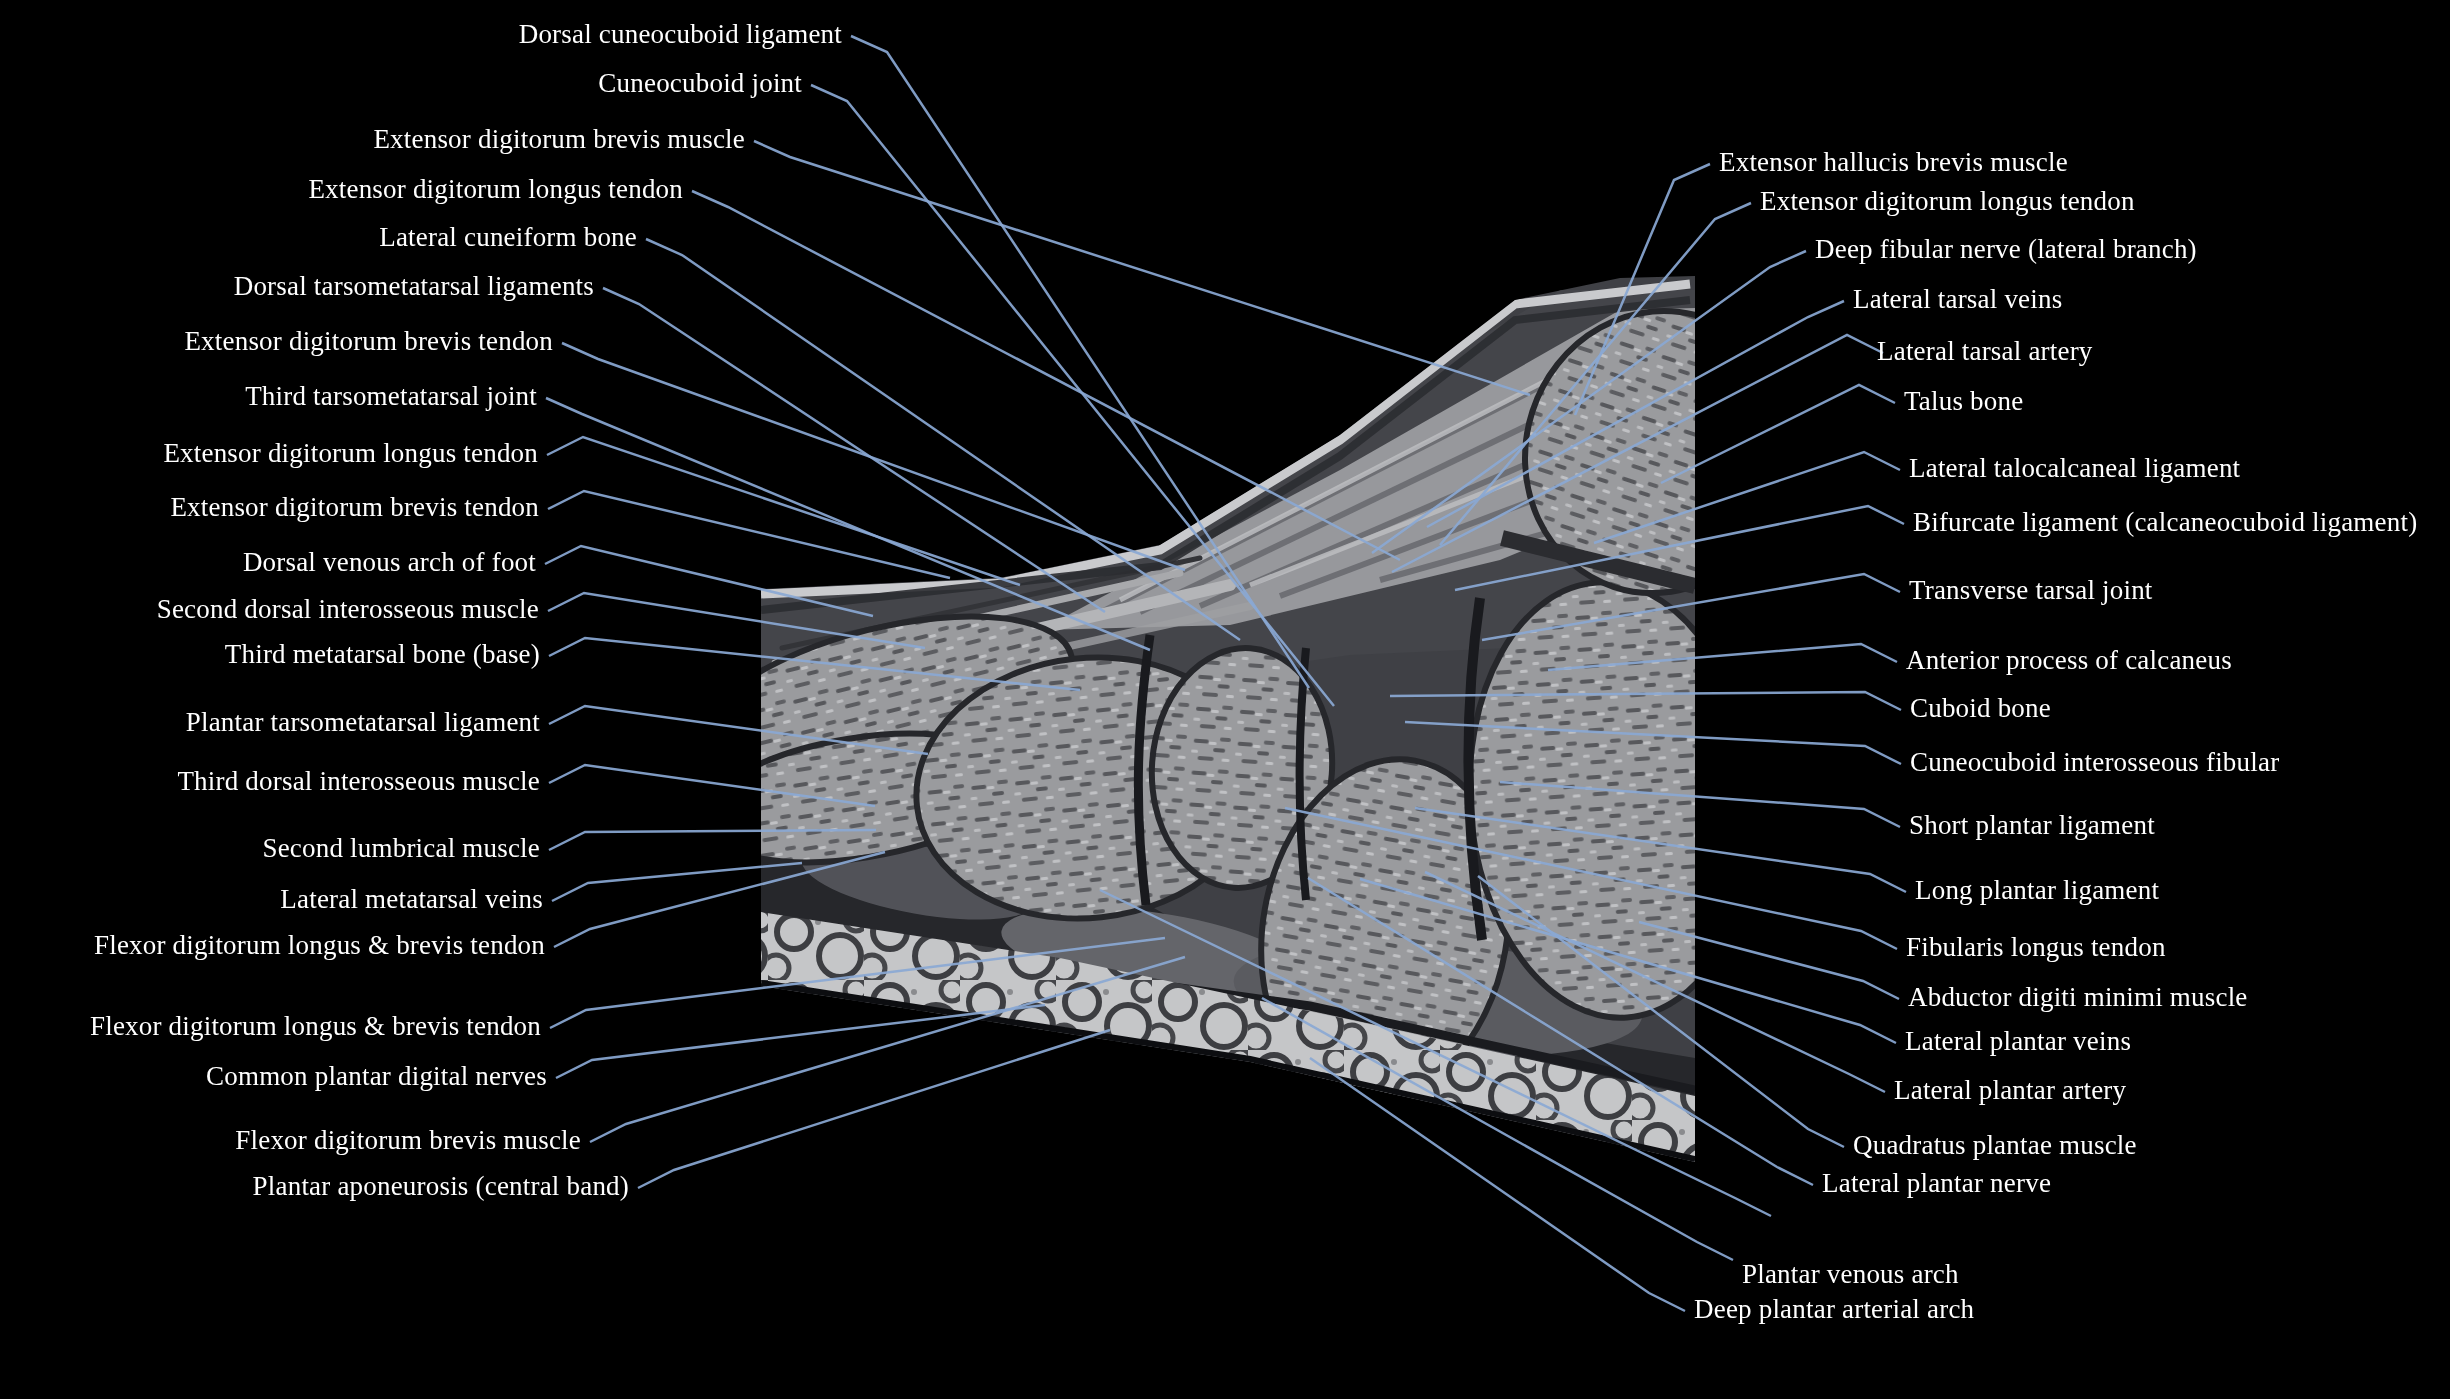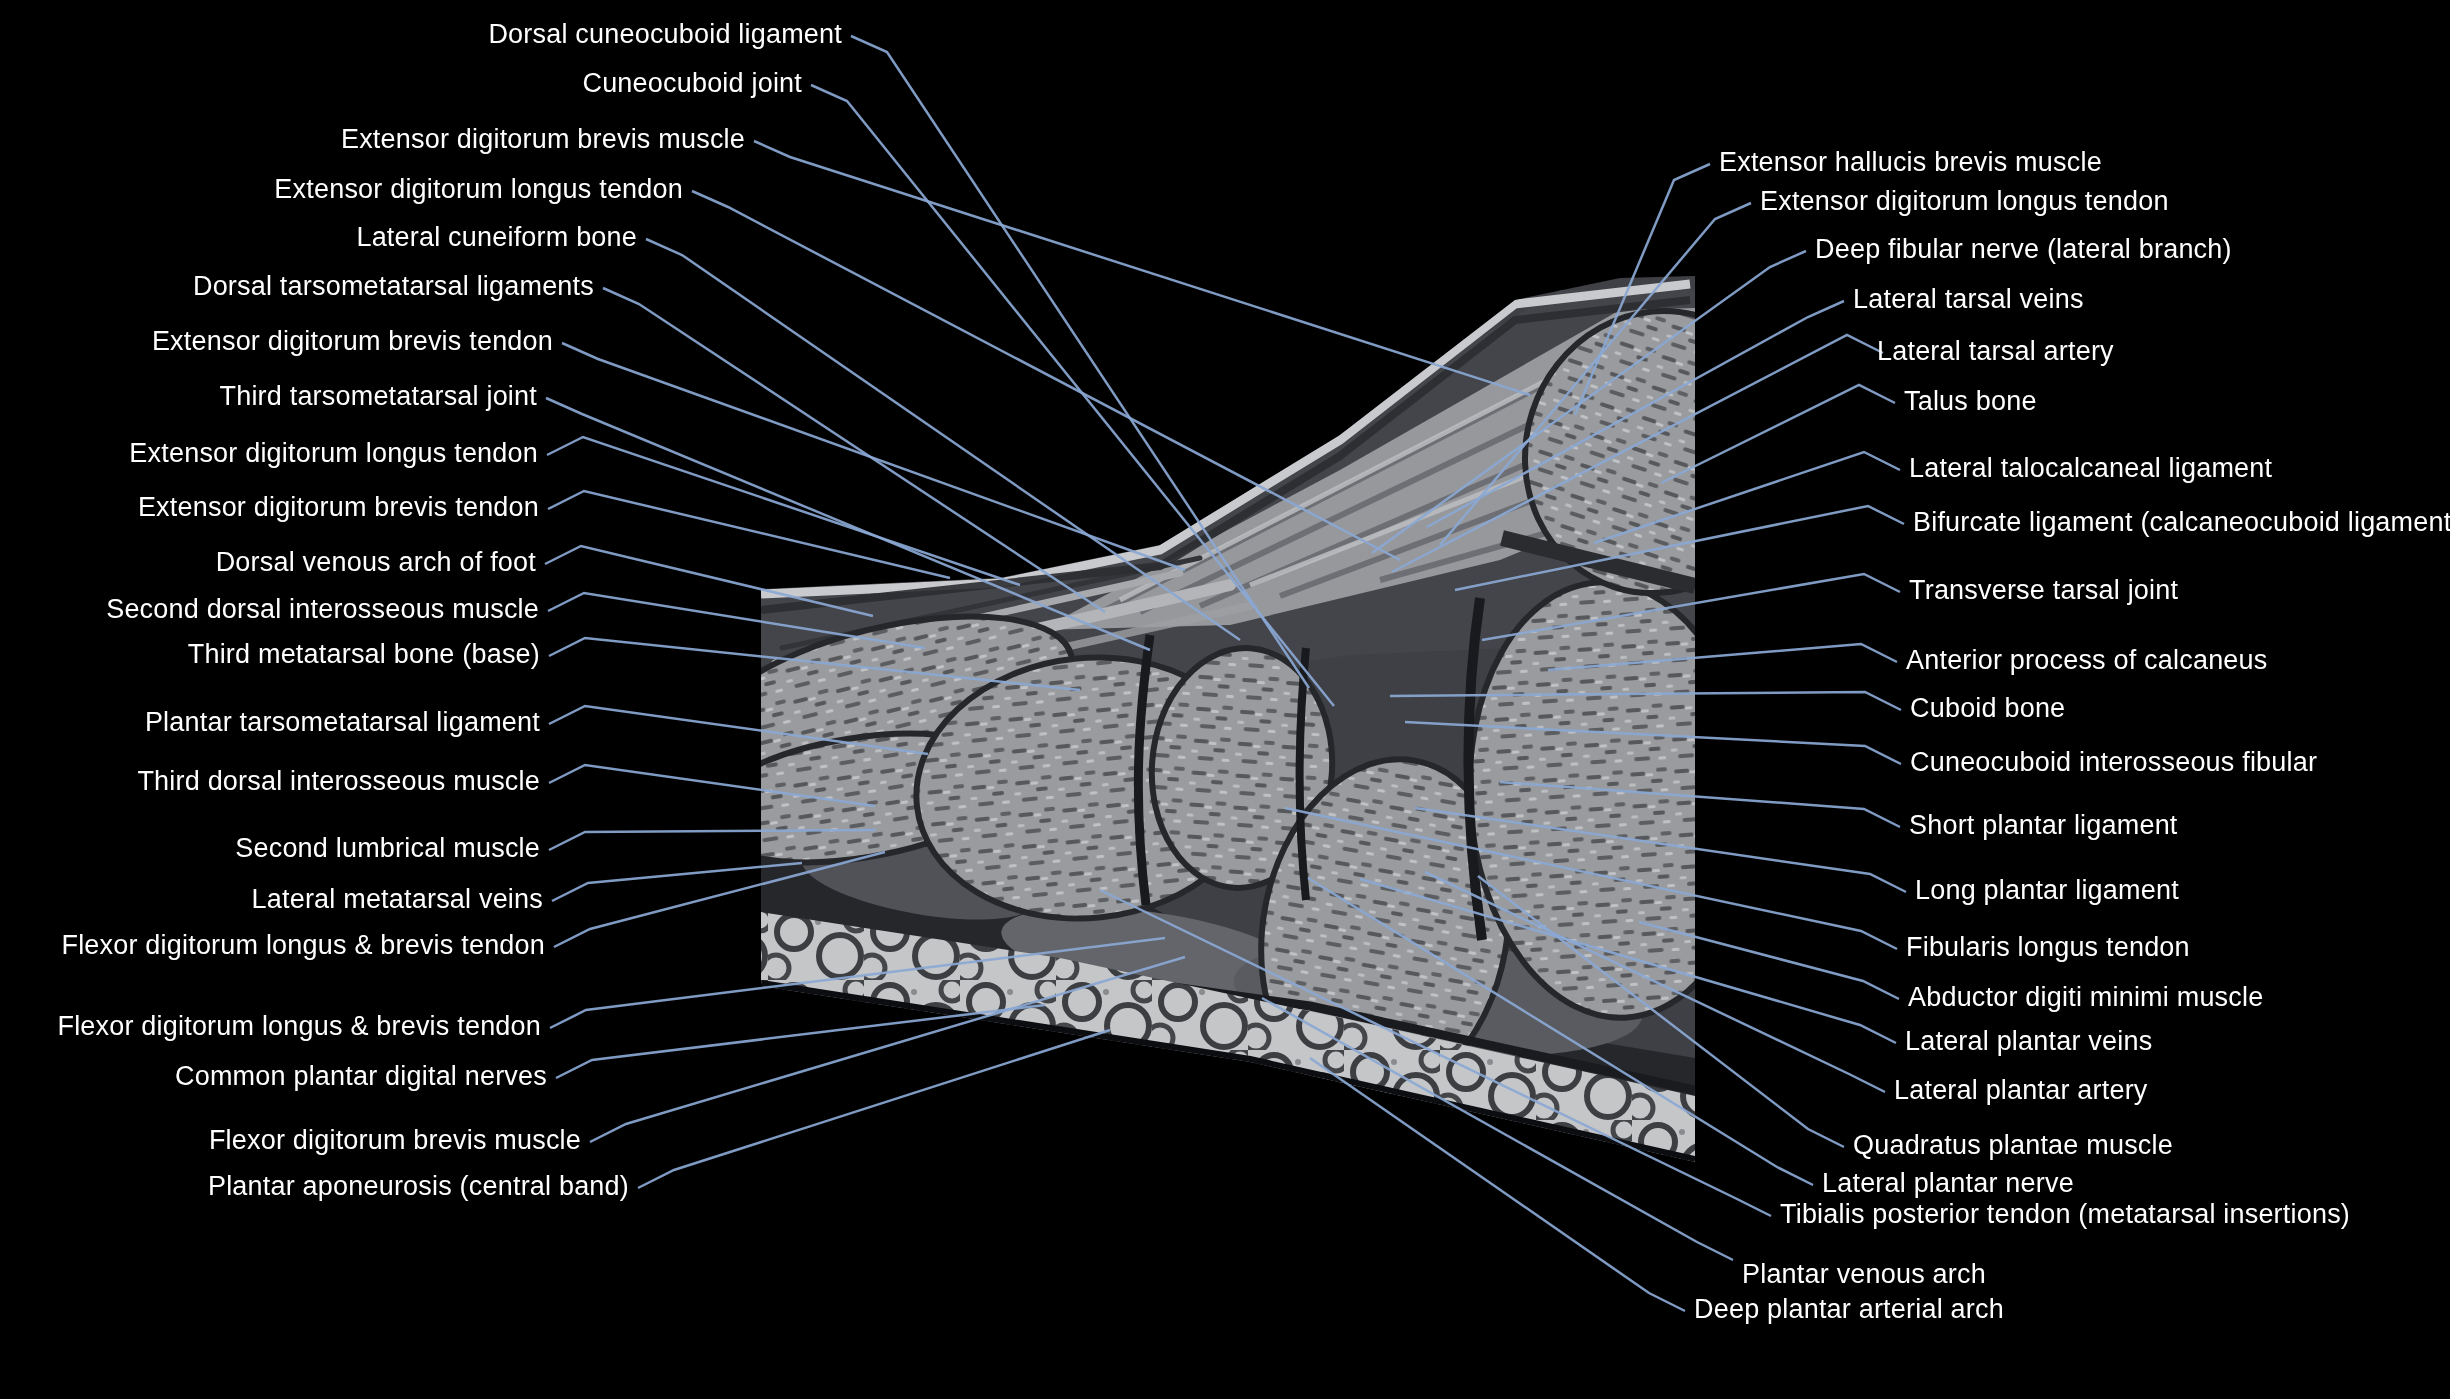--- a/index.html
+++ b/index.html
@@ -1,17 +1,17 @@
 <!DOCTYPE html>
 <html><head>
 <meta charset="utf-8">
 <style>
   html,body{margin:0;padding:0;background:#000;}
   #stage{position:relative;width:2450px;height:1399px;background:#000;overflow:hidden;
-         font-family:Liberation Sans, sans-serif;}
+         font-family:Liberation Serif, serif;}
   #scan-art,#leader-lines{position:absolute;left:0;top:0;width:2450px;height:1399px;}
   #labels-layer{position:absolute;left:0;top:0;width:2450px;height:1399px;}
   .lbl{position:absolute;color:#fff;font-size:27px;line-height:1.15;white-space:nowrap;
        transform:translateY(-55%);letter-spacing:0.2px;}
   .lbl.side-left{text-align:right;}
   .lbl.side-right{text-align:left;}
 </style>
 </head>
 <body>
 
@@ -183,18 +183,17 @@
       <div class="lbl side-right" style="left: 1910px; top: 710px;">Cuboid bone</div>
       <div class="lbl side-right" style="left: 1910px; top: 764px;">Cuneocuboid interosseous fibular</div>
       <div class="lbl side-right" style="left: 1909px; top: 827px; text-align: right;">Short plantar ligament</div>
       <div class="lbl side-right" style="left: 1915px; top: 892px;">Long plantar ligament</div>
       <div class="lbl side-right" style="left: 1906px; top: 949px;">Fibularis longus tendon</div>
       <div class="lbl side-right" style="left: 1908px; top: 999px;">Abductor digiti minimi muscle</div>
       <div class="lbl side-right" style="left: 1905px; top: 1043px;">Lateral plantar veins</div>
       <div class="lbl side-right" style="left: 1894px; top: 1092px;">Lateral plantar artery</div>
       <div class="lbl side-right" style="left: 1853px; top: 1147px;">Quadratus plantae muscle</div>
       <div class="lbl side-right" style="left: 1822px; top: 1185px;">Lateral plantar nerve</div>
-      <div class="lbl side-right" style="left: 1780px; top: 1216px;">Tibialis posterior tendon (metatarsal insertions)</div>
       <div class="lbl side-right" style="left: 1742px; top: 1276px;">Plantar venous arch</div>
       <div class="lbl side-right" style="left: 1694px; top: 1311px;">Deep plantar arterial arch</div>
     </div>
 
 </div>
 
 </body></html>

